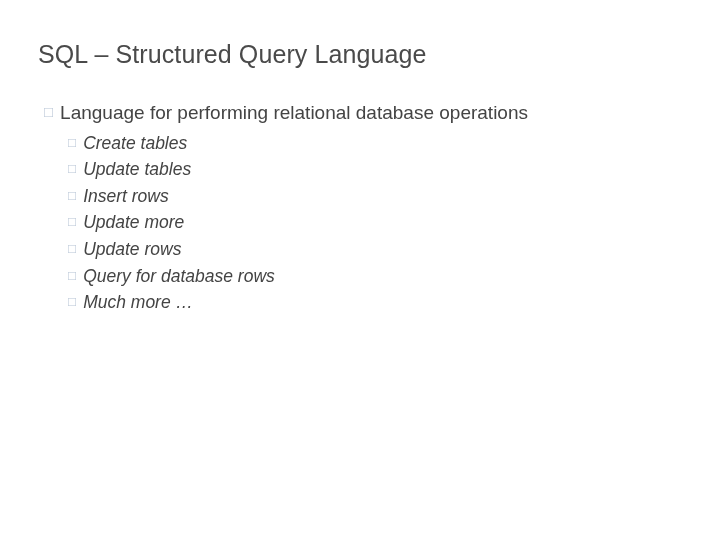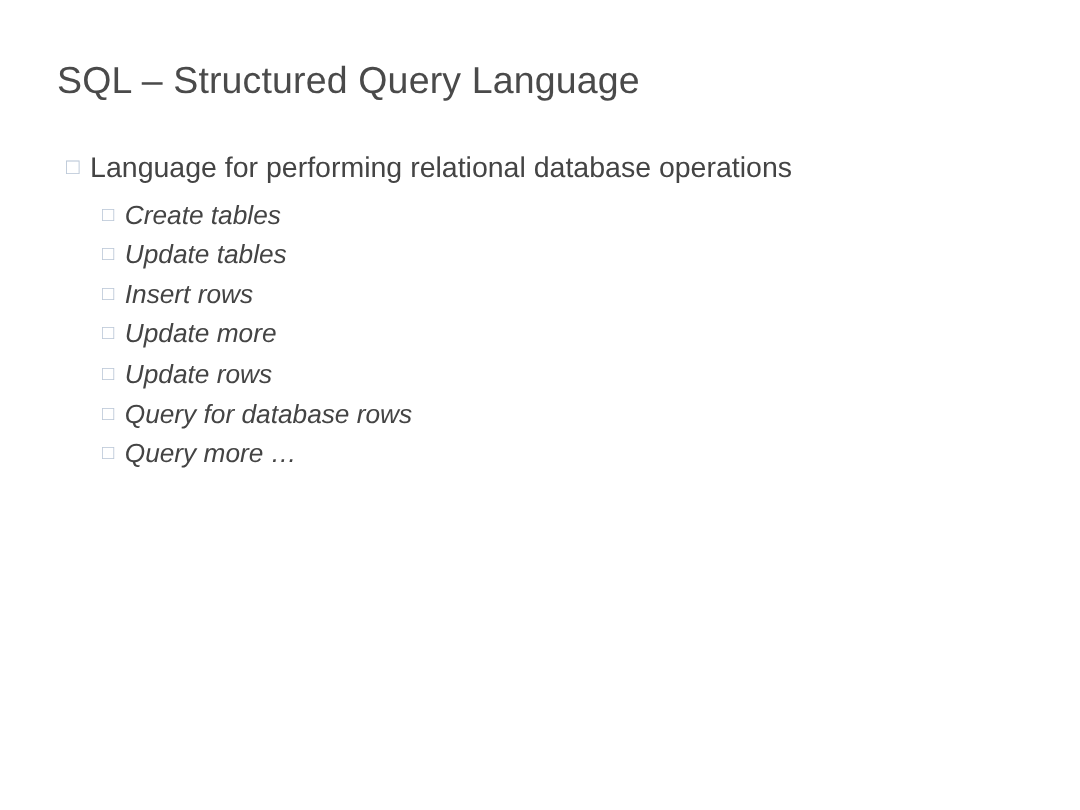--- a/index.html
+++ b/index.html
@@ -120,18 +120,18 @@
         <span class="text">Update rows</span>
       </div>
 
       <div class="bullet-l2">
         <span class="marker">□</span>
         <span class="text">Query for database rows</span>
       </div>
 
       <div class="bullet-l2">
         <span class="marker">□</span>
-        <span class="text">Query more …</span>
+        <span class="text">Much more …</span>
       </div>
 
     </div>
   </div>
 </div>
 
 </body></html>

